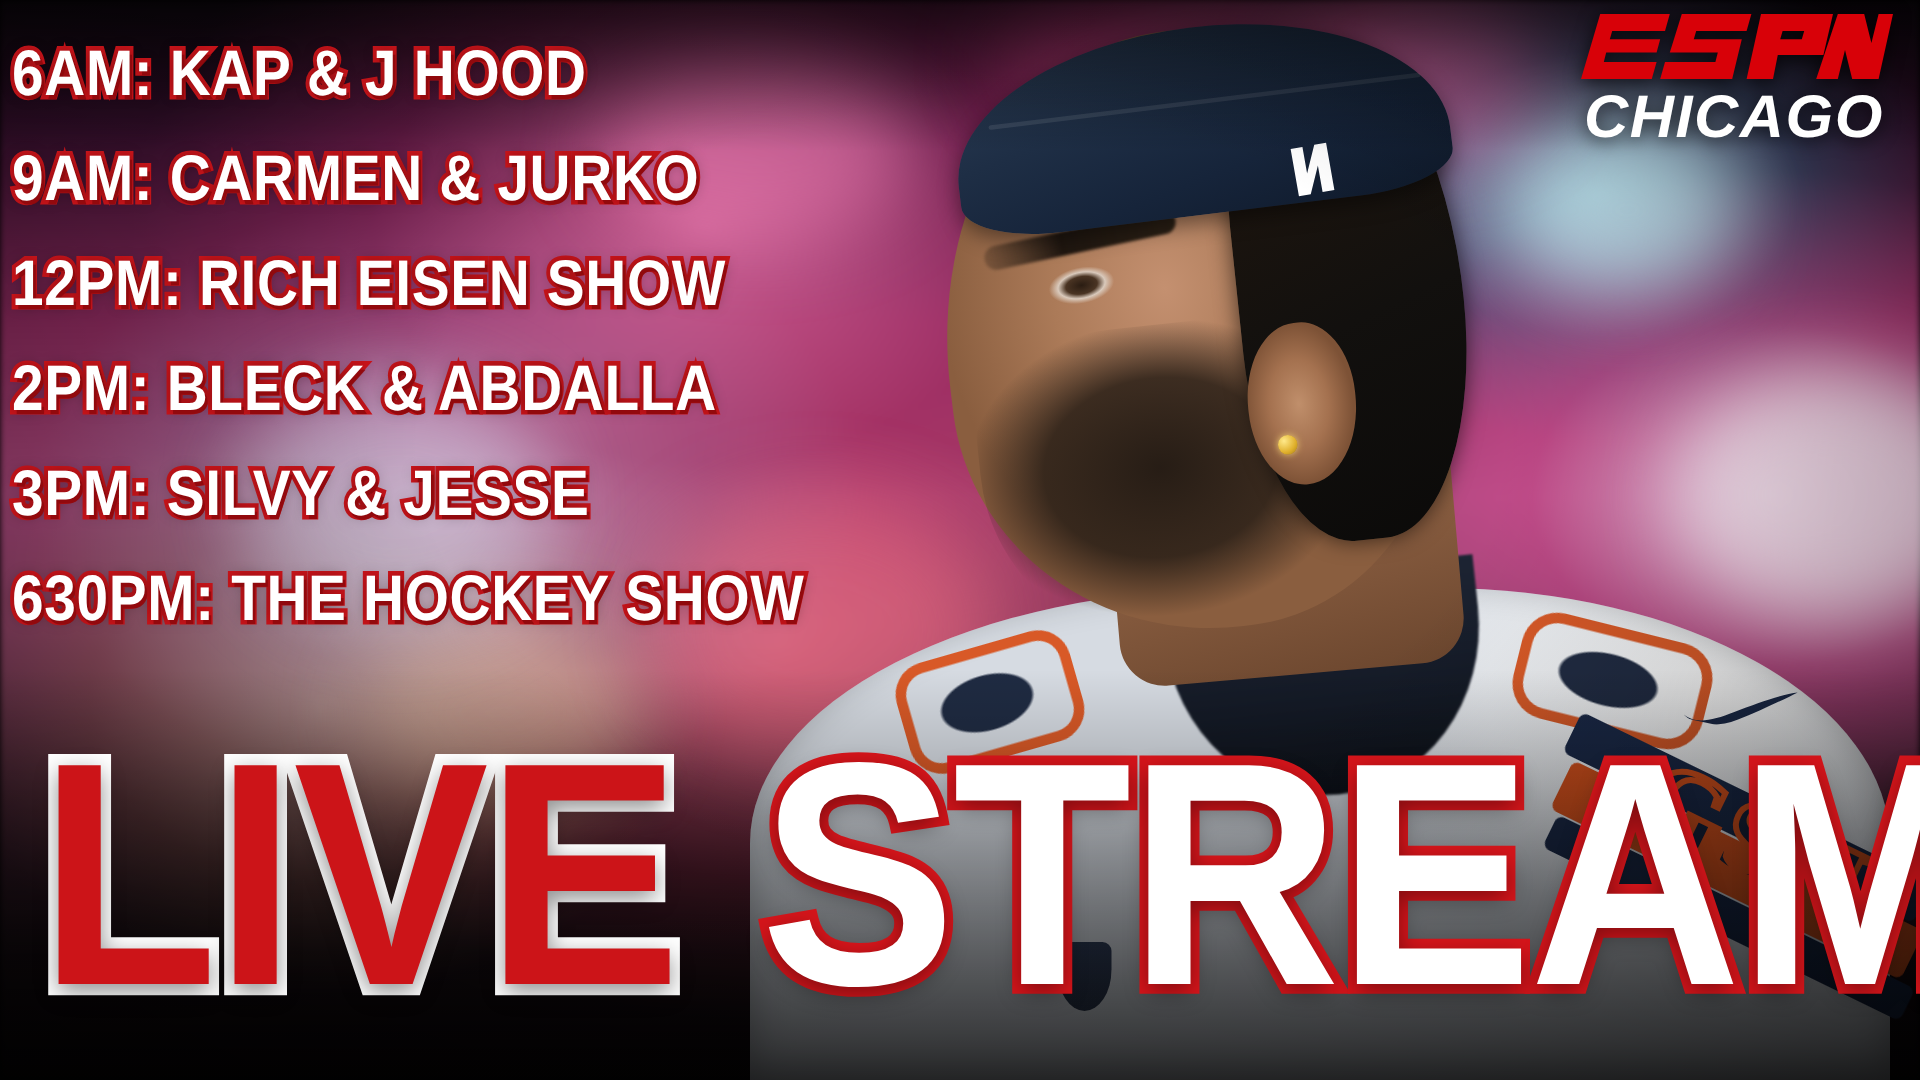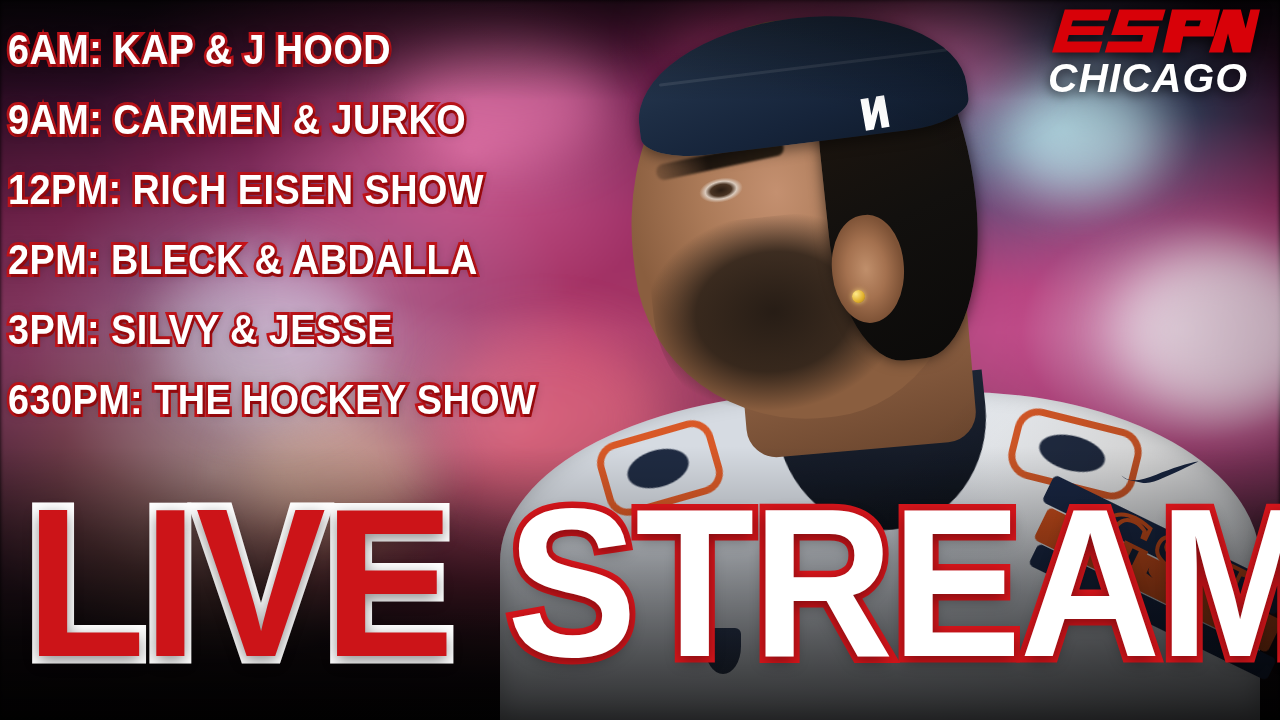--- a/index.html
+++ b/index.html
@@ -242,21 +242,21 @@
     color:#ffffff;
     -webkit-text-stroke:13px #d6151b;
     paint-order:stroke fill;
     text-shadow:0 5px 16px rgba(0,0,0,0.40);
   }
 
   
   .logo {
     position:absolute; right:16px; top:6px;
     width:212px;
-    display:flex; flex-direction:column; align-items:flex-start;
+    display:flex; flex-direction:column; align-items:center;
     filter:drop-shadow(0 2px 6px rgba(0,0,0,0.7));
   }
   .logo-espn { width:208px; height:50px; display:block; }
   .logo-chicago {
     margin-top:1px;
     font-family:"Liberation Sans Narrow", "Liberation Sans", sans-serif;
     font-weight:bold; font-style:italic;
     font-size:40px; line-height:42px;
     letter-spacing:1px;
     color:#ffffff;

